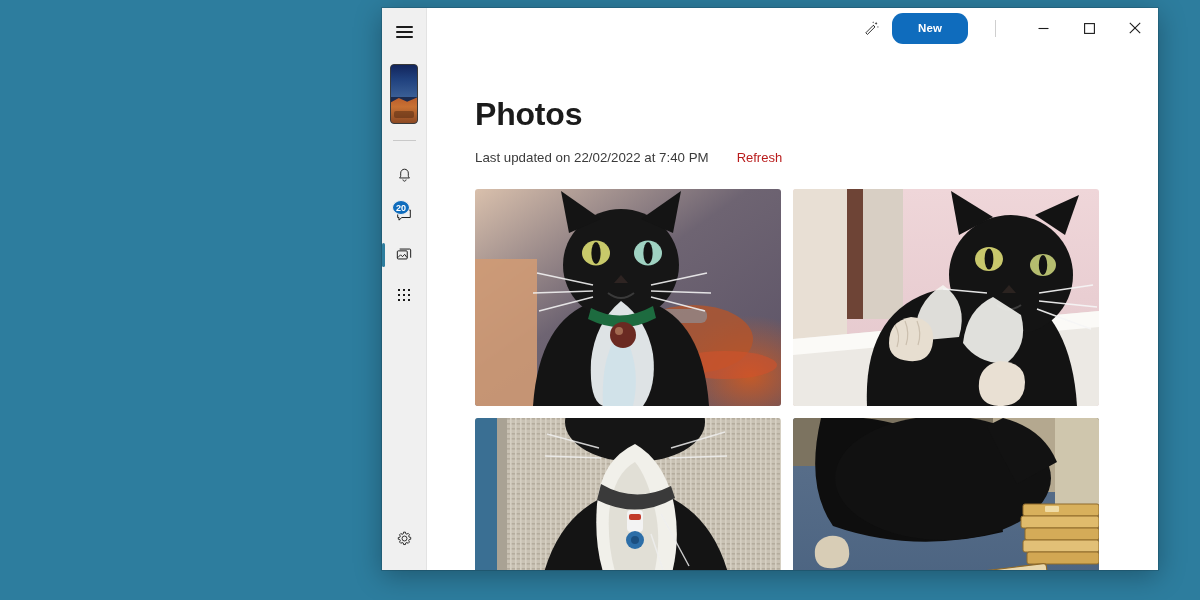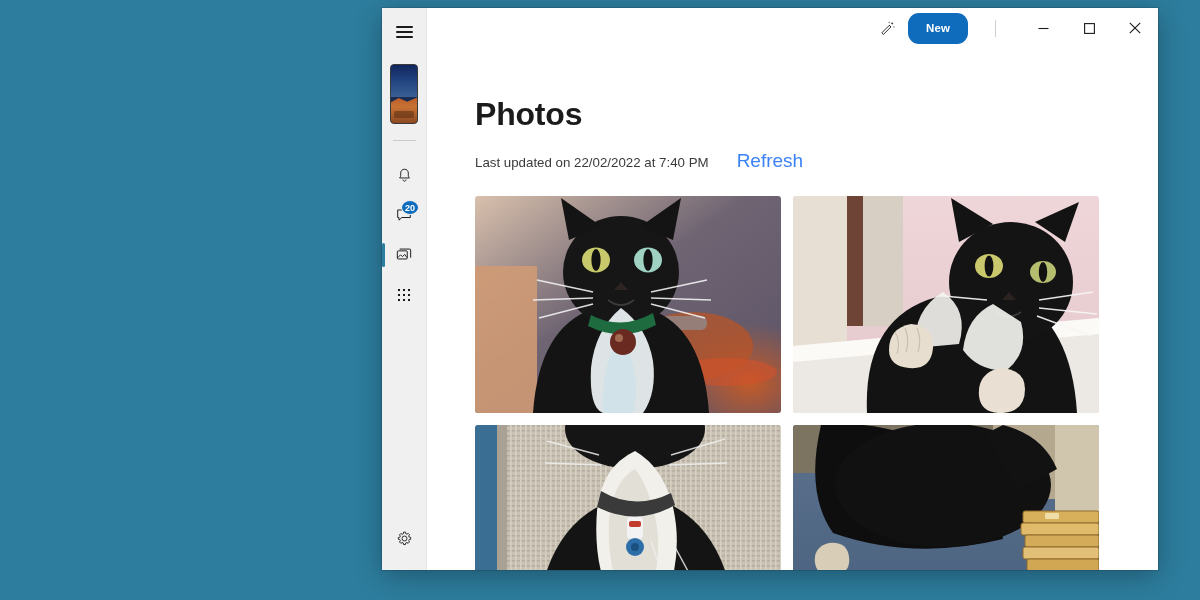--- a/index.html
+++ b/index.html
@@ -142,21 +142,21 @@
     top: 4px;
     bottom: 4px;
     width: 2.5px;
     background: #2d7d9e;
     border-radius: 2px;
   }
 
   .badge {
     position: absolute;
     top: 1px;
-    right: 3px;
+    right: 12px;
     min-width: 15px;
     height: 15px;
     padding: 0 3px;
     border-radius: 50%;
     background: #0f6cbd;
     color: #fff;
     font-size: 9px;
     font-weight: bold;
     line-height: 15px;
     text-align: center;
@@ -216,21 +216,21 @@
     height: 30px;
     display: flex;
     align-items: center;
     justify-content: center;
     cursor: pointer;
     border-radius: 3px;
   }
 
   .new-pill {
     height: 31px;
-    padding: 0 18px;
+    padding: 0 26px;
     margin-left: 6px;
     border-radius: 11px;
     background: #0f6cbd;
     color: #ffffff;
     font-size: 11.5px;
     font-weight: bold;
     display: flex;
     align-items: center;
     cursor: pointer;
     letter-spacing: .1px;
@@ -272,22 +272,22 @@
     margin-top: 20px;
     display: flex;
     align-items: baseline;
     gap: 28px;
   }
   .subtext {
     font-size: 13.3px;
     color: #3b3b3b;
   }
   .refresh-link {
-    font-size: 19px;
-    color: #3b82f6;
+    font-size: 13px;
+    color: #b91c1c;
     cursor: pointer;
     text-decoration: none;
   }
 
   .photo-grid {
     margin-top: 24px;
     display: grid;
     grid-template-columns: 306px 306px;
     gap: 12px 12px;
     width: 624px;

